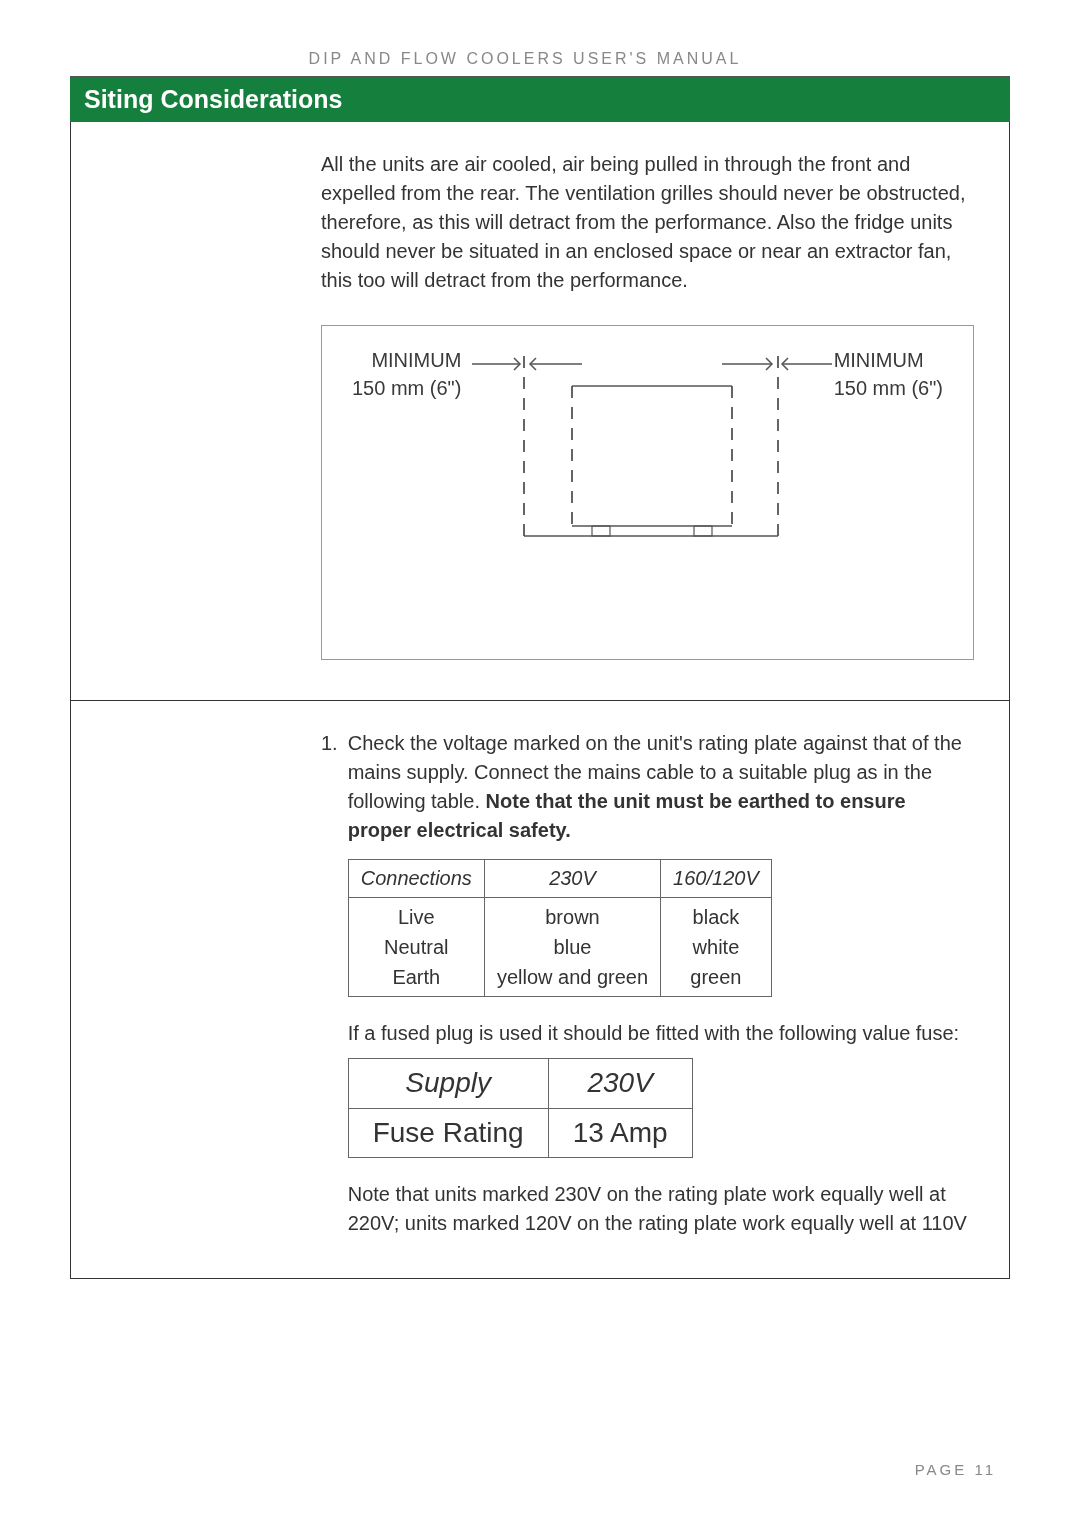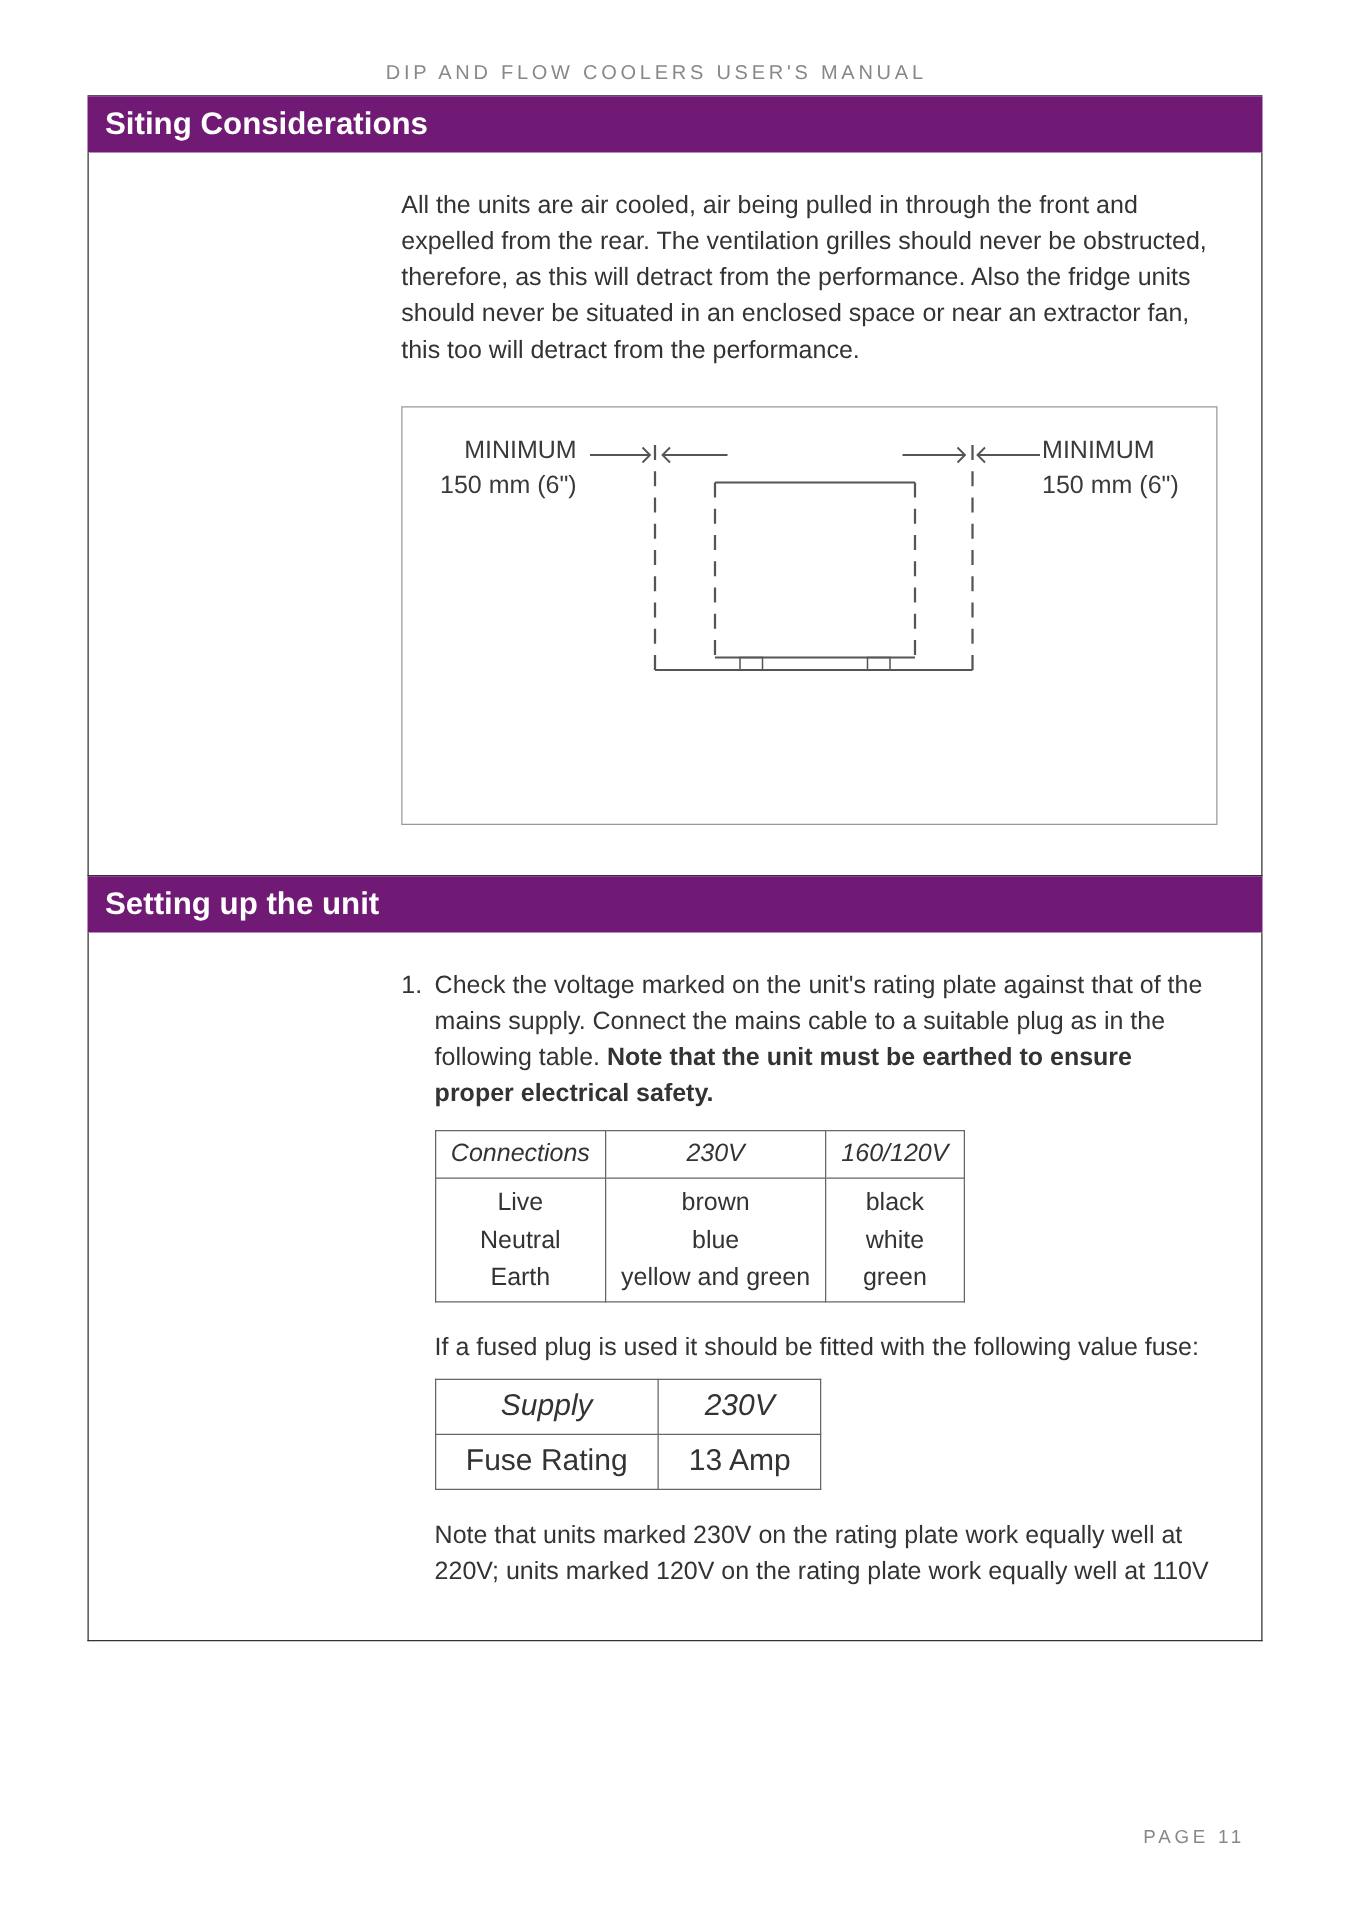--- a/index.html
+++ b/index.html
@@ -21,21 +21,21 @@
       color: #888;
       margin-right: 30px;
       margin-bottom: 8px;
     }
     .hr-top {
       border: none;
       border-top: 1.5px solid #555;
       margin-bottom: 0;
     }
     .section-header {
-      background: #701a75;
+      background: #15803d;
       color: #fff;
       font-size: 25px;
       font-weight: bold;
       padding: 8px 14px;
     }
     .content-frame {
       border-left: 1.5px solid #333;
       border-right: 1.5px solid #333;
       border-bottom: 1.5px solid #333;
       padding-bottom: 40px;
@@ -104,21 +104,21 @@
     }
     table.conn th {
       font-weight: normal;
       font-style: italic;
     }
     table.conn td .row3 { line-height: 1.5; }
 
     table.fuse {
       margin-top: 10px;
       border-collapse: collapse;
-      font-size: 24px;
+      font-size: 28px;
     }
     table.fuse th, table.fuse td {
       border: 1px solid #666;
       padding: 4px 24px;
       text-align: center;
     }
     table.fuse th { font-weight: normal; font-style: italic; }
 
     .p-after { margin-top: 22px; }
 
@@ -174,21 +174,20 @@
         <line x1="100" y1="40" x2="100" y2="180" stroke="#555" stroke-width="1.8" stroke-dasharray="12 9"></line>
         <line x1="260" y1="40" x2="260" y2="180" stroke="#555" stroke-width="1.8" stroke-dasharray="12 9"></line>
 
         <line x1="100" y1="180" x2="260" y2="180" stroke="#555" stroke-width="1.5"></line>
         <rect x="120" y="180" width="18" height="10" fill="none" stroke="#555" stroke-width="1.2"></rect>
         <rect x="222" y="180" width="18" height="10" fill="none" stroke="#555" stroke-width="1.2"></rect>
       </svg>
     </div>
   </div>
 
-  <div class="section-header">Setting up the unit</div>
   <div class="content-frame last">
     <div class="body-block">
       <div class="ol-item">
         <div class="ol-num">1.</div>
         <div class="ol-body">
           <span>Check the voltage marked on the unit's rating plate against that of the mains supply. Connect the mains cable to a suitable plug as in the following table.  </span><span class="bold">Note that the unit must be earthed to ensure proper electrical safety.</span>
 
           <table class="conn">
             <tbody>
                 <tr>

